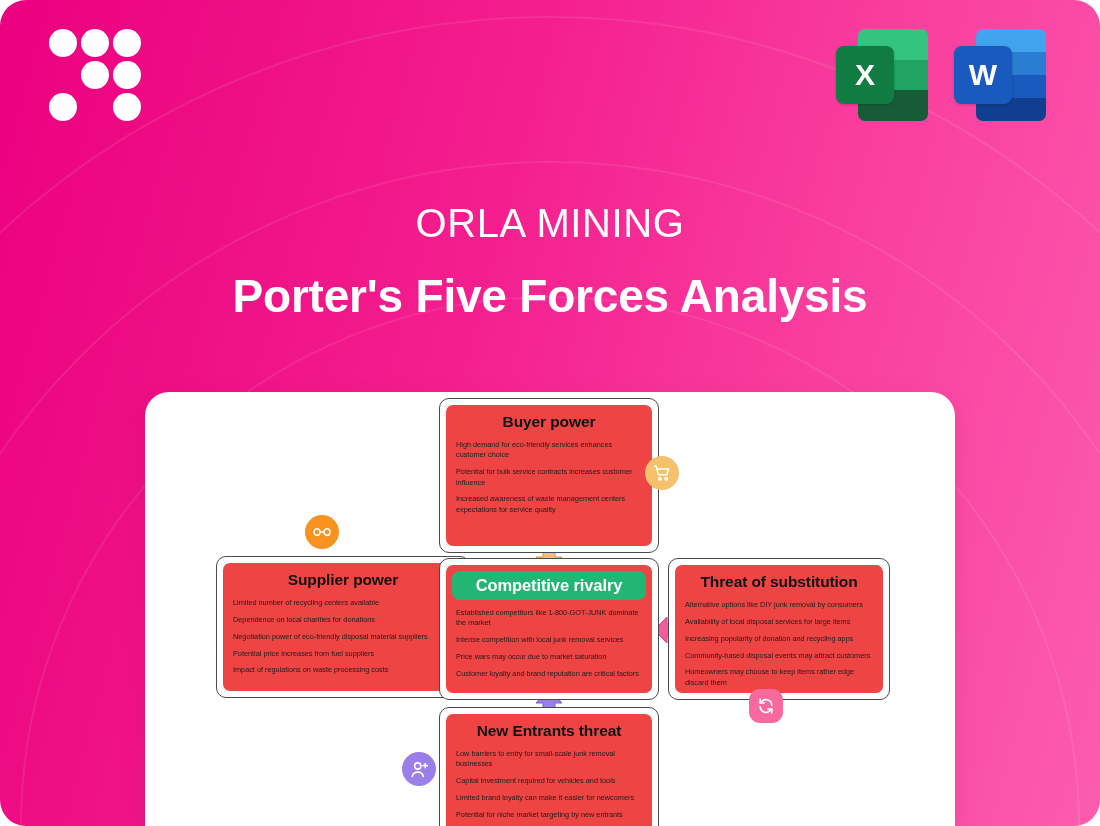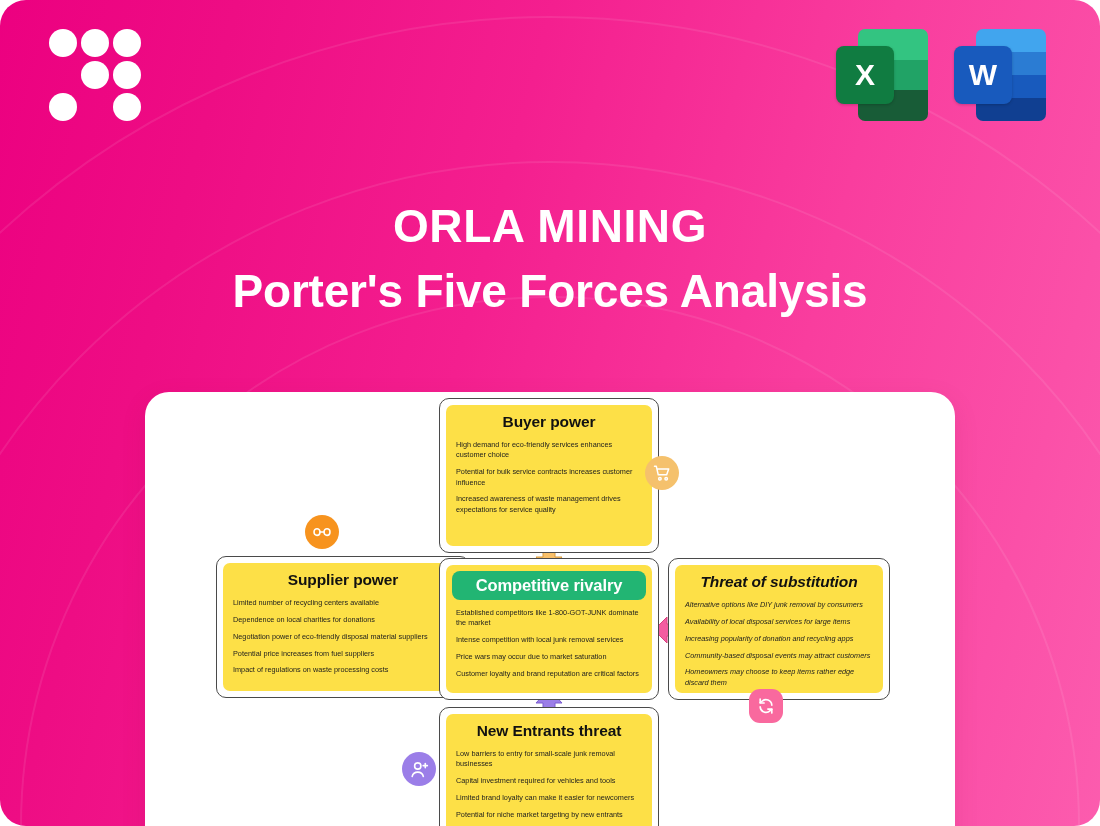--- a/index.html
+++ b/index.html
@@ -90,24 +90,24 @@
   }
   .xl .tile{ background:#107c41; }
   .wd .tile{ background:#185abd; }
 
   
   .titles{
     position:absolute; left:0; top:200px; width:1100px;
     text-align:center; color:#ffffff;
   }
   .t-sub{
-    font-size:46px; font-weight:700; letter-spacing:.6px; line-height:1.15;
+    font-size:40px; font-weight:400; letter-spacing:.6px; line-height:1.15;
   }
   .t-main{
-    margin-top:12px;
+    margin-top:24px;
     font-size:46px; font-weight:700; letter-spacing:-.2px; line-height:1.15;
   }
 
   
   .card{
     position:absolute;
     left:145px; top:392px;
     width:810px; height:470px;
     background:#ffffff;
     border-radius:24px;
@@ -118,21 +118,21 @@
 
   
   .box{
     position:absolute;
     background:#ffffff;
     border:1.4px solid #4a4a4a;
     border-radius:10px;
     padding:6px;
   }
   .box-inner{
-    background:#fde047;
+    background:#ef4444;
     border-radius:7px;
     width:100%; height:100%;
     padding:8px 10px 10px;
   }
   .box-title{
     text-align:center;
     font-size:15.5px;
     font-weight:700;
     color:#111111;
     letter-spacing:-.1px;
@@ -152,21 +152,21 @@
     line-height:1.42;
     color:#1d1d1d;
     margin-bottom:6.5px;
   }
   .box li:last-child{ margin-bottom:0; }
 
   
   .b-buyer { left:294px; top:6px;   width:220px; height:155px; }
   .b-supp  { left:71px;  top:164px; width:254px; height:142px; }
   .b-rival { left:294px; top:166px; width:220px; height:142px; }
-  .b-sub   { left:523px; top:166px; width:222px; height:142px;font-style:italic; }
+  .b-sub   { left:523px; top:166px; width:222px; height:142px; }
   .b-new   { left:294px; top:315px; width:220px; height:150px; }
 
   
   .arrow{ position:absolute; }
   .arrow svg{ display:block; }
 
   
   .badge{
     position:absolute;
     width:34px; height:34px;
@@ -261,21 +261,21 @@
           <path d="M8 30 H20 V15 H27 L14 1 L1 15 H8 Z" fill="#9b7ee8" stroke="#7a5dd0" stroke-width="1"></path>
         </svg>
       </div>
 
       <div class="box b-buyer">
         <div class="box-inner">
           <div class="box-title">Buyer power</div>
           <ul>
             <li>High demand for eco-friendly services enhances customer choice</li>
             <li>Potential for bulk service contracts increases customer influence</li>
-            <li>Increased awareness of waste management drives expectations for service quality</li>
+            <li>Increased awareness of waste management centers expectations for service quality</li>
           </ul>
         </div>
       </div>
 
       <div class="box b-supp">
         <div class="box-inner">
           <div class="box-title">Supplier power</div>
           <ul>
             <li>Limited number of recycling centers available</li>
             <li>Dependence on local charities for donations</li>

